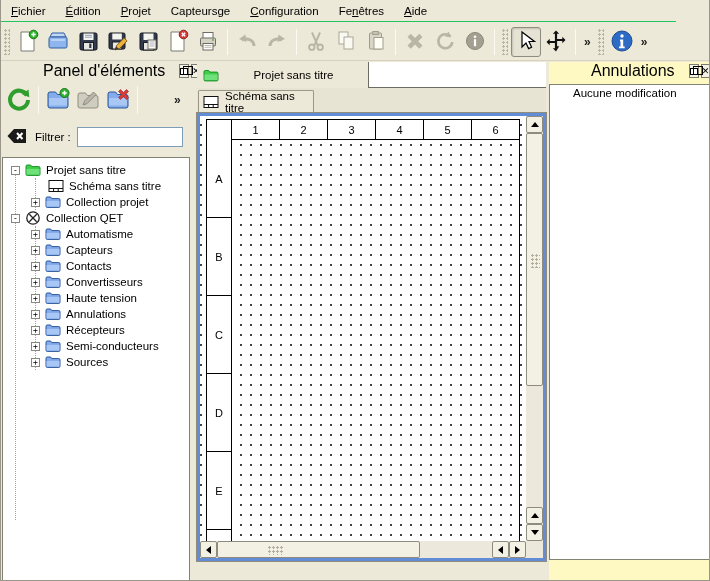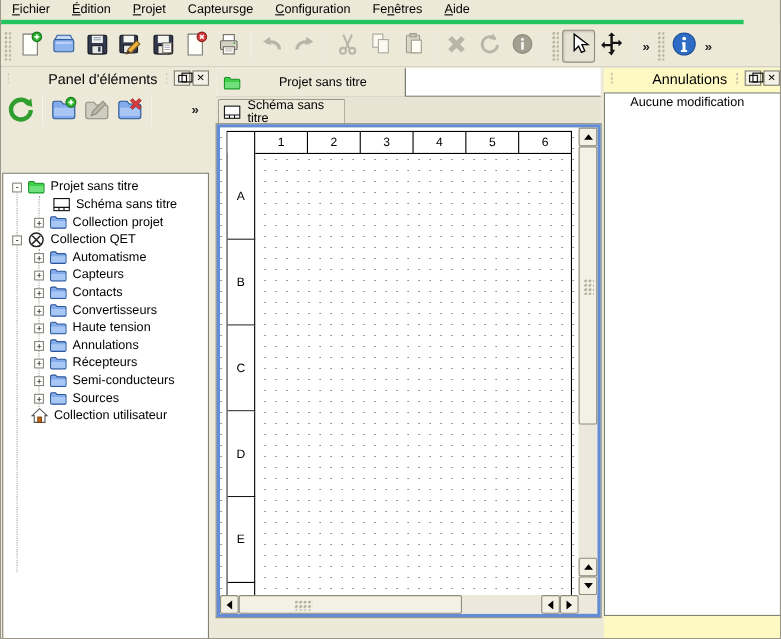--- a/index.html
+++ b/index.html
@@ -8,41 +8,41 @@
     font-family:"Liberation Sans", sans-serif;
     font-size:11.5px; color:#000;
     background:#ece9d8;
     position:relative;
     border-left:1px solid #9a978a; border-right:1px solid #9a978a; border-bottom:1px solid #9a978a;
   }
   .mn { text-decoration:underline; }
 
   
   #menubar { position:absolute; left:0; top:0; width:675px; height:22px;
-    display:flex; align-items:center; background:#ece9d8; border-bottom:4px solid #22c55e; }
+    display:flex; align-items:center; background:#ece9d8; border-bottom:1px solid #22c55e; }
   .menu-item { padding:3px 10px; cursor:default; }
 
   
   #toolbar { position:absolute; left:0; top:23px; width:710px; height:38px;
     display:flex; align-items:center; background:#ece9d8; border-bottom:1px solid #d6d2bf; }
   .handle { width:6px; height:26px; margin:0 3px;
     background-image:radial-gradient(circle at 1.5px 1.5px, #b9b5a0 1.2px, transparent 1.4px);
     background-size:4px 4px; }
   .tbtn { width:30px; height:30px; display:flex; align-items:center; justify-content:center; border-radius:3px; }
   .tbtn.checked { background:#e6e3d4; border:1px solid #8e8c7e; box-shadow:inset 1px 1px 2px rgba(0,0,0,.15); }
   .tsep { width:1px; height:26px; background:#c9c5b2; border-right:1px solid #fbfaf3; margin:0 4px; }
   .chev { font-weight:bold; font-size:12px; padding:0 4px; color:#222; }
 
   
   #left-dock { position:absolute; left:0; top:62px; width:191px; height:519px; background:#ece9d8; }
   .dock-title { height:18px; display:flex; align-items:center; padding:0 2px; }
   .dock-texture { flex:1; height:10px; margin:0 4px;
     background-image:radial-gradient(circle at 1.5px 1.5px, #c6c2ad 1.2px, transparent 1.4px);
     background-size:4px 4px; }
-  .dock-title-text { font-size:13px; padding:0 4px; white-space:nowrap;margin-left:28px; }
+  .dock-title-text { font-size:16px; padding:0 4px; white-space:nowrap;margin-left:28px; }
   .dock-btn { width:15px; height:14px; border:1px solid #7e7c6e; background:#f4f2e6; margin-left:2px;
     display:flex; align-items:center; justify-content:center; font-size:9px; line-height:1; }
   .float-glyph { width:8px; height:7px; border:1px solid #000; position:relative; background:#fff; }
   .float-glyph:before { content:""; position:absolute; left:2px; top:-3px; width:8px; height:7px; border:1px solid #000; }
 
   #left-toolbar { height:36px; display:flex; align-items:center; padding-left:3px; margin-top:2px; }
   #left-toolbar .tsep { height:28px; }
   #filter-row { height:26px; display:flex; align-items:center; padding-left:5px; margin-top:6px; }
   #filter-input { width:106px; height:20px; border:1px solid #7f9db9; background:#fff; margin-left:6px;
     font-family:"Liberation Sans",sans-serif; font-size:11px; padding:0 3px; }
@@ -308,20 +308,28 @@
       <span><svg width="26" height="26" viewBox="0 0 26 26">
             <path d="M3 8a2 2 0 0 1 2-2h5.5l2 2.5H21a2 2 0 0 1 2 2V20a2 2 0 0 1-2 2H5a2 2 0 0 1-2-2z" fill="#84abec" stroke="#2b5797"></path>
             <path d="M4 12h18v7.5H4z" fill="#a9c7f4"></path>
             <path d="M15.5 3.5l3 3 3-3 2 2-3 3 3 3-2 2-3-3-3 3-2-2 3-3-3-3z" fill="#d83b3b" stroke="#8e1f1f" stroke-width="0.6"></path>
           </svg></span>
     </div>
     <div class="tsep"></div>
     <div class="chev" style="margin-left:28px;">»</div>
   </div>
 
+  <div id="filter-row">
+    <div><svg width="22" height="18" viewBox="0 0 22 18">
+          <path d="M8 2h12v14H8l-6.5-7z" fill="#1a1a1a"></path>
+          <path d="M11 6l5.5 6M16.5 6L11 12" stroke="#fff" stroke-width="2"></path>
+        </svg></div>
+    <span id="filter-label">Filtrer :</span>
+    <input id="filter-input" type="text" value="" style="">
+  </div>
 
   <div id="tree">
     <div class="vguide" style="left:12px; top:12px; height:350px;"></div>
     <div class="vguide" style="left:32px; top:20px; height:32px;"></div>
     <div class="vguide" style="left:32px; top:68px; height:144px;"></div>
 
     <div class="trow ind0">
       <span class="expander">-</span>
       <span class="ticon">
           <svg width="16" height="16" viewBox="0 0 16 16">
@@ -443,29 +451,20 @@
     </div>
     <div class="trow ind1">
       <span class="expander">+</span>
       <span class="ticon">
           <svg width="16" height="16" viewBox="0 0 16 16">
             <path d="M1 4.2c0-.7.5-1.2 1.2-1.2h3.4l1.2 1.6h7A1.2 1.2 0 0 1 15 5.8v6.4a1.2 1.2 0 0 1-1.2 1.2H2.2A1.2 1.2 0 0 1 1 12.2z" fill="#84abec" stroke="#2b5797"></path>
             <path d="M1.5 7h13v5.5h-13z" fill="#a9c7f4"></path>
           </svg>
         </span>
       <span class="lbl">Sources</span>
-    </div>
-    <div class="trow ind0" style="padding-left:20px;">
-      <span class="ticon">
-          <svg width="16" height="16" viewBox="0 0 16 16">
-            <path d="M8 1.5L1.2 7.8h1.9V14h9.8V7.8h1.9z" fill="#fff" stroke="#555"></path>
-            <rect x="6.4" y="9.2" width="3.2" height="4.8" fill="#c96a1b" stroke="#7c3c08"></rect>
-          </svg>
-        </span>
-      <span class="lbl">Collection utilisateur</span>
     </div>
   </div>
 </div>
 
 <div id="workspace">
   <div id="project-tabbar">
     <div id="project-tab">
       <span class="ticon" style="margin-left:6px;">
           <svg width="17" height="17" viewBox="0 0 16 16">
             <path d="M1 4.2c0-.7.5-1.2 1.2-1.2h3.4l1.2 1.6h7A1.2 1.2 0 0 1 15 5.8v6.4a1.2 1.2 0 0 1-1.2 1.2H2.2A1.2 1.2 0 0 1 1 12.2z" fill="#3fd04a" stroke="#1d8f2a"></path>

